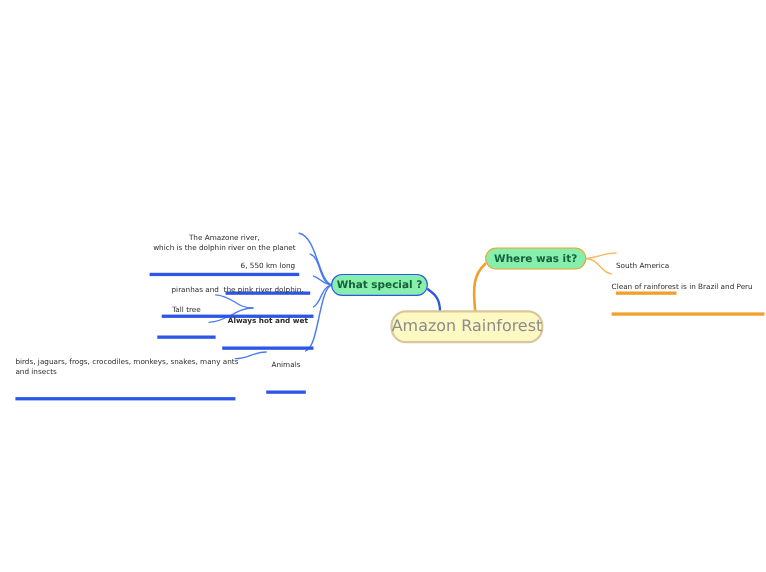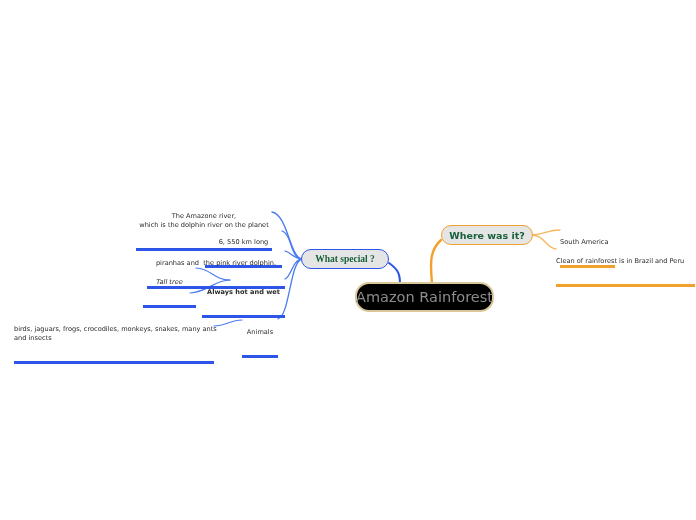--- a/index.html
+++ b/index.html
@@ -23,45 +23,45 @@
     height: 520px;
     pointer-events: none;
   }
 
   
   .root-node {
     position: absolute;
     box-sizing: border-box;
     border: 2px solid #D9C79A;
     border-radius: 14px;
-    background: #000000;
+    background: #fef9c3;
     color: #8C8C8C;
     font-size: 14.5px;
     font-family: "DejaVu Sans", sans-serif;
     display: flex;
     align-items: center;
     justify-content: center;
     white-space: nowrap;
   }
 
   
   .pill-node {
     position: absolute;
     box-sizing: border-box;
     border-radius: 11px;
-    background: #e5e5e5;
+    background: #86efac;
     color: #17603C;
     font-size: 9.5px;
     font-weight: bold;
     display: flex;
     align-items: center;
     justify-content: center;
     white-space: nowrap;
   }
-  .pill-blue   { border: 1.6px solid #2D55E8; font-family: Liberation Serif, serif; }
+  .pill-blue   { border: 1.6px solid #2D55E8; }
   .pill-orange { border: 1.6px solid #F2A02C; }
 
   
   .leaf {
     position: absolute;
     font-size: 6.6px;
     color: #2B2B2B;
     line-height: 1.35;
     white-space: pre;
   }
@@ -131,21 +131,21 @@
   <div class="leaf leaf-blue leaf-center" style="left:147px; top:241px; width:138px;">
     <span class="txt">piranhas and  the pink river dolphin.</span>
     <span class="rule"></span>
   </div>
 
   <div class="leaf leaf-blue leaf-center" style="left:202px; top:270px; width:83px;font-weight:bold;">
     <span class="txt">Always hot and wet</span>
     <span class="rule"></span>
   </div>
 
-  <div class="leaf leaf-blue leaf-center" style="left:143px; top:260px; width:53px;font-style:italic;">
+  <div class="leaf leaf-blue leaf-center" style="left:143px; top:260px; width:53px;">
     <span class="txt">Tall tree</span>
     <span class="rule"></span>
   </div>
 
 
   <div class="leaf leaf-blue leaf-center" style="left:242px; top:310px; width:36px;">
     <span class="txt">Animals</span>
     <span class="rule"></span>
   </div>
 

